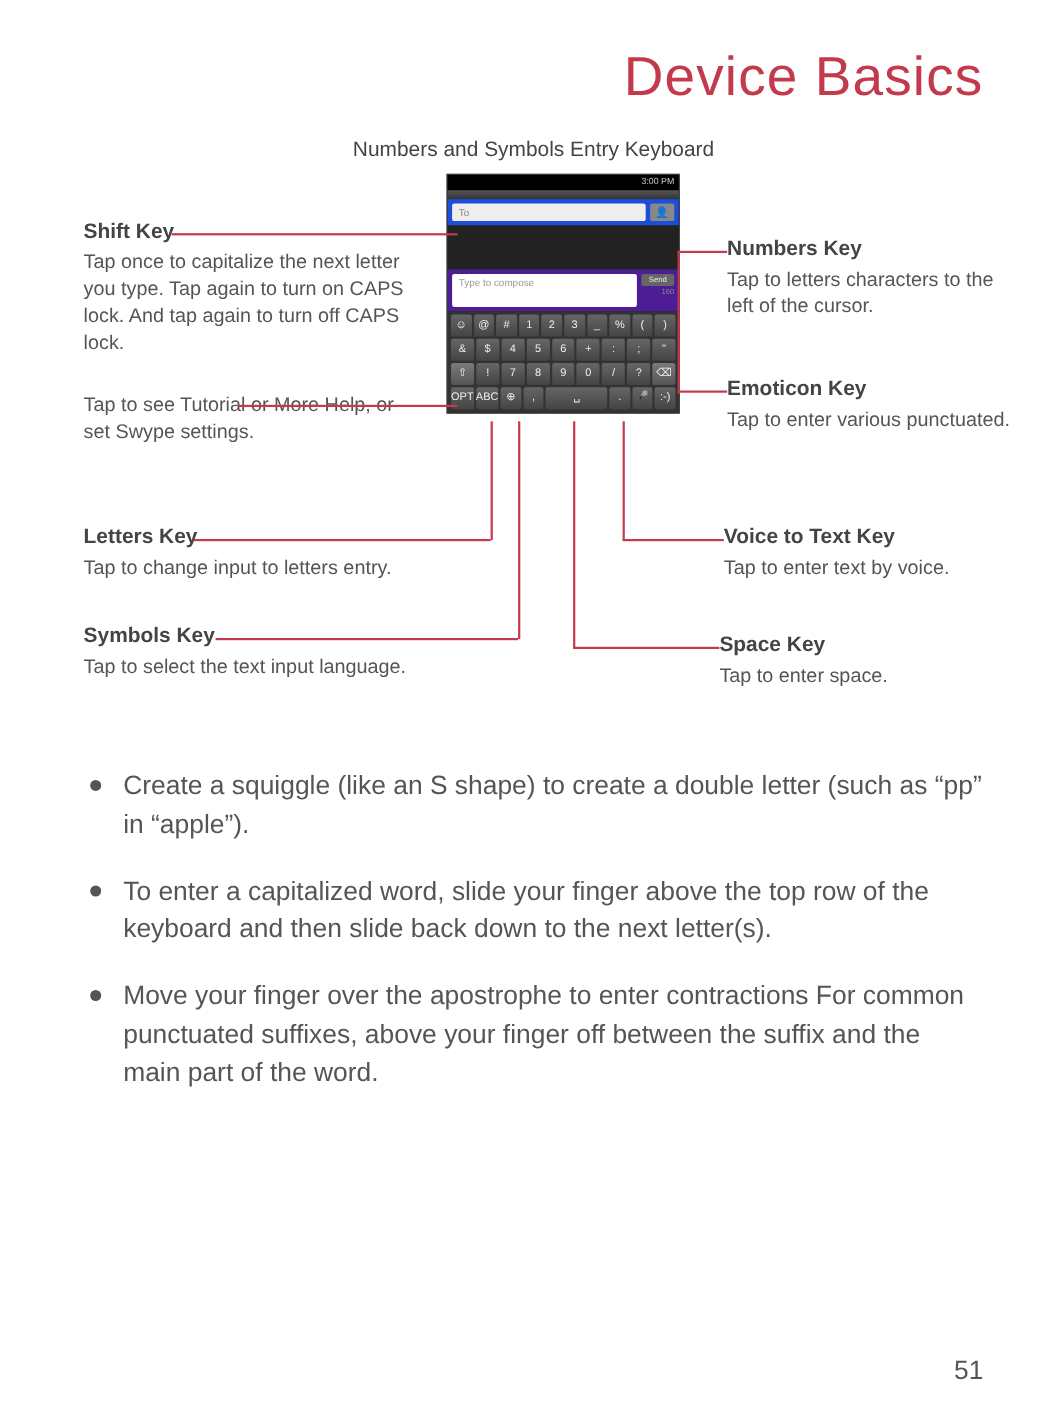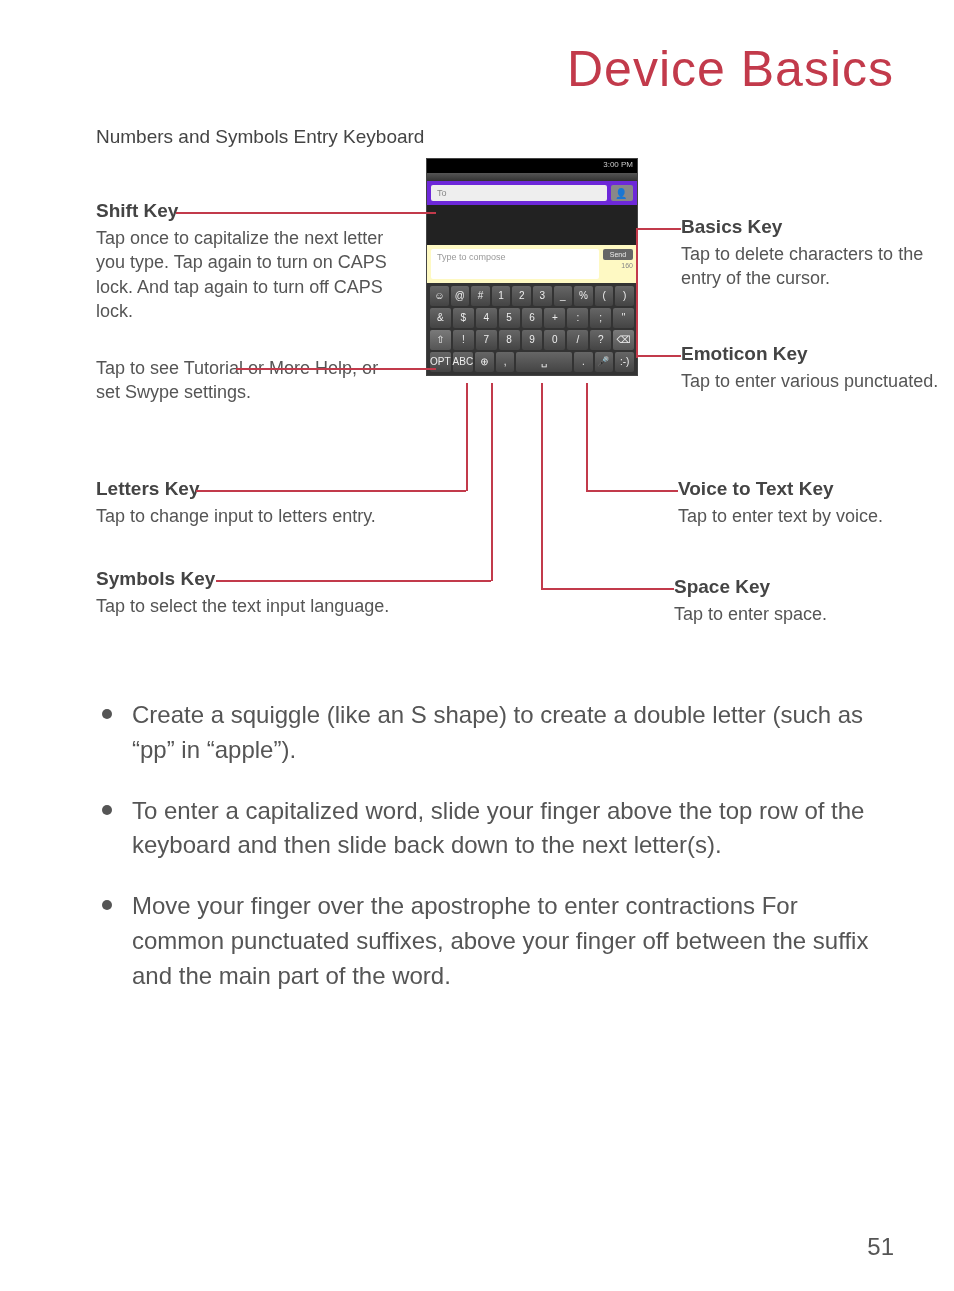--- a/index.html
+++ b/index.html
@@ -6,32 +6,33 @@
     margin: 0;
     padding: 0;
     background: #fff;
     font-family: "Helvetica Neue", Arial, sans-serif;
     color: #555;
   }
   .page {
     width: 954px;
     min-height: 1291px;
     box-sizing: border-box;
-    padding: 40px 60px 30px 96px;
+    padding: 40px 60px 30px 76px;
     position: relative;
   }
   .page-title {
     font-size: 50px;
     font-weight: 300;
     color: #c23a4b;
     text-align: right;
     margin: 0 0 28px 0;
     letter-spacing: 1px;
   }
   .diagram-caption {
+    text-align: center;
     font-size: 19px;
     font-weight: 500;
     color: #444;
     margin-bottom: 10px;
   }
   .diagram-area {
     position: relative;
     width: 834px;
     height: 510px;
     margin: 0 auto 30px auto;
@@ -57,21 +58,21 @@
     box-sizing: border-box;
   }
   .phone .header-strip {
     height: 8px;
     background: linear-gradient(#555,#333);
   }
   .phone .to-row {
     display:flex;
     gap:4px;
     padding:4px;
-    background:#6d28d9;
+    background:#1d4ed8;
   }
   .phone .to-input {
     flex:1;
     background:#eee;
     color:#888;
     padding:3px 6px;
     border-radius:2px;
   }
   .phone .contact-btn {
     width:22px;
@@ -84,21 +85,21 @@
     font-size:10px;
   }
   .phone .body-blank {
     height:40px;
     background:#222;
   }
   .phone .compose-row {
     display:flex;
     gap:4px;
     padding:4px;
-    background:#fef9c3;
+    background:#4c1d95;
     align-items:flex-start;
   }
   .phone .compose-input {
     flex:1;
     background:#fff;
     color:#999;
     height:24px;
     padding:3px 6px;
     border-radius:2px;
   }
@@ -287,22 +288,22 @@
     <div class="leader-v" style="left:370px; top:225px; height:108px;"></div>
 
     <div class="callout" style="left:0; top:410px; width:360px;">
       <div class="ct-title">Symbols Key</div>
       <div class="ct-desc">Tap to select the text input language.</div>
     </div>
     <div class="leader" style="left:120px; top:422px; width:275px;"></div>
     <div class="leader-v" style="left:395px; top:225px; height:198px;"></div>
 
     <div class="callout" style="left:585px; top:58px; width:260px;">
-      <div class="ct-title">Basics Key</div>
-      <div class="ct-desc">Tap to delete characters to the entry of the cursor.</div>
+      <div class="ct-title">Numbers Key</div>
+      <div class="ct-desc">Tap to letters characters to the left of the cursor.</div>
     </div>
     <div class="leader" style="left:540px; top:70px; width:45px;"></div>
     <div class="leader-v" style="left:540px; top:70px; height:130px;"></div>
 
     <div class="callout" style="left:585px; top:185px; width:260px;">
       <div class="ct-title">Emoticon Key</div>
       <div class="ct-desc">Tap to enter various punctuated.</div>
     </div>
     <div class="leader" style="left:540px; top:197px; width:45px;"></div>
 

